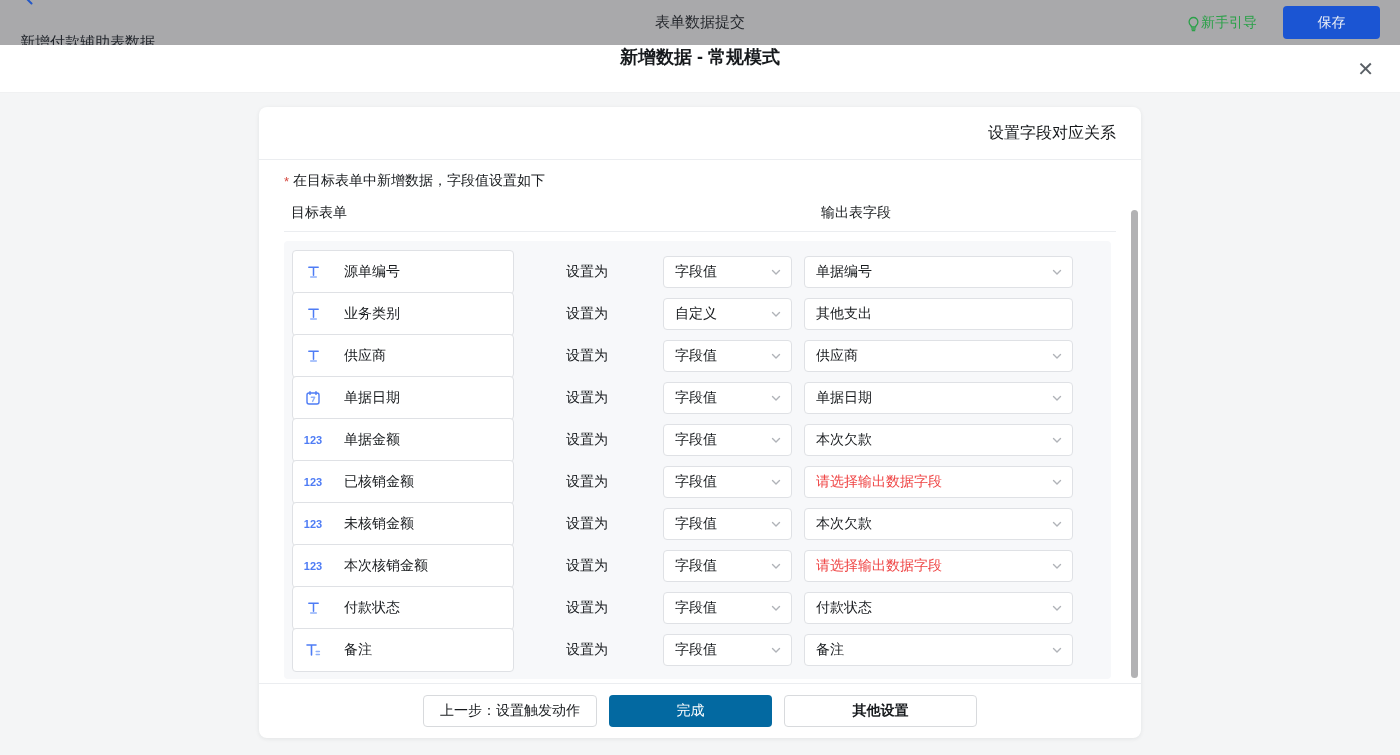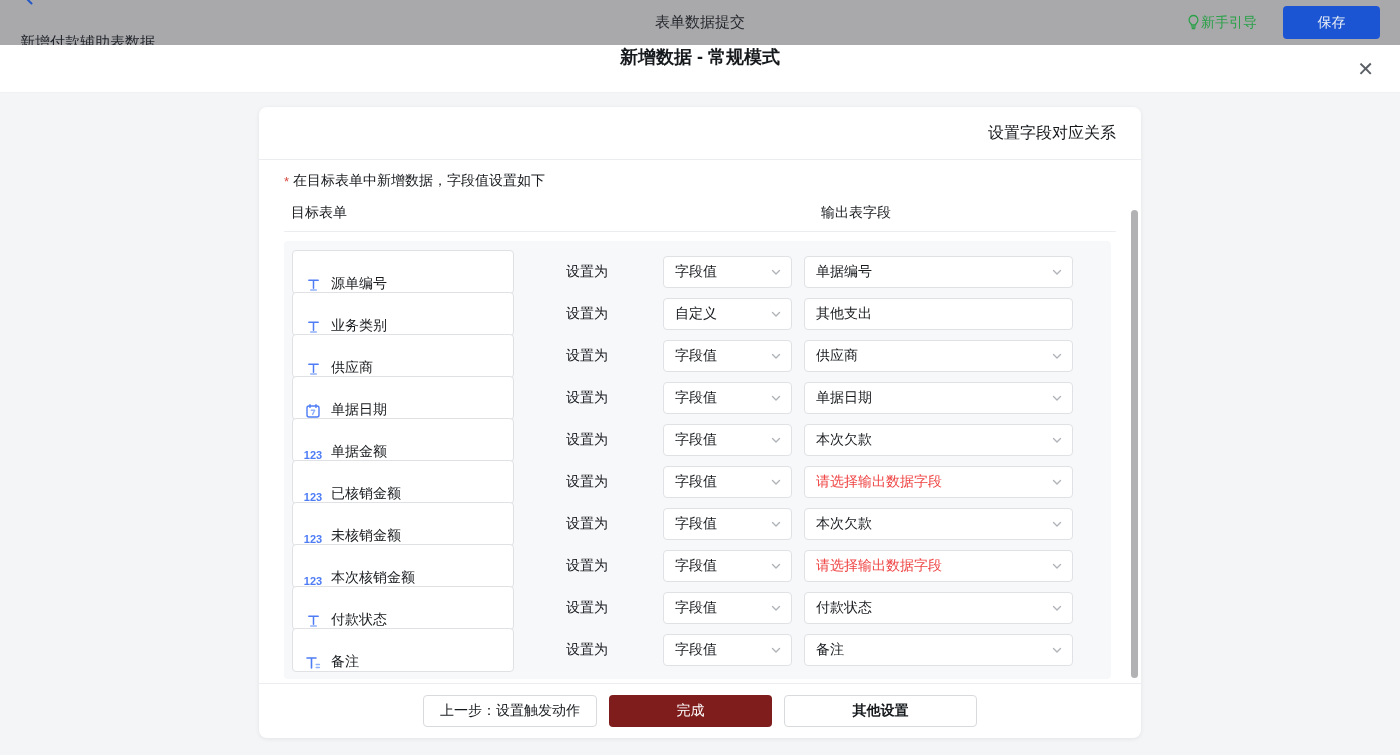--- a/index.html
+++ b/index.html
@@ -6,21 +6,21 @@
   html,body { width:1400px; height:755px; overflow:hidden; }
   body { font-family:"Liberation Sans","DejaVu Sans",sans-serif; font-size:14px; color:#171a1d; background:#f4f5f6; }
 
   
   .topbar { position:relative; height:45px; background:#a9a9ab; display:flex; align-items:center; padding:0 20px; }
   .topbar-left { display:flex; gap:26px;flex-direction:column; }
   .back-btn { display:flex; align-items:center; cursor:pointer; }
   .page-title { font-size:15px; font-weight:500; color:#1f2329; border-bottom:1px dashed rgba(40,40,40,.55); padding-bottom:3px; }
   .topbar-center { position:absolute; left:0; right:0; text-align:center; font-size:15px; color:#26292e; pointer-events:none; }
   .topbar-right { margin-left:auto; display:flex; align-items:center; gap:26px; z-index:1; }
-  .guide { display:flex; align-items:flex-start; font-size:14px; cursor:pointer; }
+  .guide { display:flex; align-items:flex-end; font-size:14px; cursor:pointer; }
   .save-btn { min-width:97px; height:33px; border:none; border-radius:4px; color:#eef1f6; font-size:14px; cursor:pointer; }
 
   
   .modal-header { position:relative; height:48px; background:#fff; display:flex; justify-content:center; border-bottom:1px solid #f0f1f2; }
   .modal-title { font-size:18px; font-weight:600; color:#171a1d; }
   .close-btn { position:absolute; right:26px; top:50%; transform:translateY(-50%); font-size:20px; line-height:1; color:#5a6066; cursor:pointer; font-weight:400; }
 
   
   .modal-body { height:662px; padding-top:14px; display:flex; justify-content:center; }
   .card { position:relative; width:882px; height:631px; background:#fff; border-radius:8px; box-shadow:0 1px 4px rgba(31,35,41,.08); display:flex; flex-direction:column; }
@@ -31,21 +31,21 @@
   .required-note { display:flex; align-items:flex-start; gap:4px; font-size:14px; color:#171a1d; padding-top:2px; }
   .req-star { color:#d54941; font-size:13px; margin-top:2px; }
   .col-headers { position:relative; height:34px; margin-top:8px; border-bottom:1px solid #ebedf0; }
   .col-left-label { position:absolute; left:7px; top:6px; font-size:14px; color:#171a1d; }
   .col-right-label { position:absolute; left:537px; top:6px; font-size:14px; color:#171a1d; }
 
   .rows-wrap { margin-top:9px; background:#f7f8fa; border-radius:4px; width:827px; padding:15px 0 13px 0; }
   .frow { display:flex; align-items:center; height:32px; margin:0 0 10px 0; }
   .frow:last-child { margin-bottom:0; }
 
-  .fieldbox { margin-left:8px; width:222px; height:44px; background:#fff; border:1px solid #dfe1e5; border-radius:4px; display:flex; align-items:flex-end; padding:0 10px; gap:8px; }
+  .fieldbox { margin-left:8px; width:222px; height:44px; background:#fff; border:1px solid #dfe1e5; border-radius:4px; display:flex; align-items:center; padding:0 10px; gap:21px; }
   .ficon { display:flex; align-items:center; justify-content:center; width:20px; flex:none; }
   .num123 { font-size:11px; font-weight:700; color:#4e7cf5; letter-spacing:0; }
   .flabel { font-size:14px; color:#171a1d; white-space:nowrap; }
 
   .setas { margin-left:52px; width:75px; font-size:14px; color:#171a1d; }
   .select { position:relative; height:32px; background:#fff; border:1px solid #dfe1e5; border-radius:4px; display:flex; align-items:center; padding:0 26px 0 11px; cursor:pointer; }
   .modesel { margin-left:22px; width:129px; }
   .outsel  { margin-left:12px; width:269px; }
   .selval { font-size:14px; color:#171a1d; white-space:nowrap; overflow:hidden; }
   .selval.placeholder { color:#ef4444; }
@@ -348,18 +348,18 @@
               </svg>
      </div>
           </div>
         </div>
     </div>
 
     <div class="scroll-thumb"></div>
 
     <div class="card-footer">
       <button class="btn btn-outline">上一步：设置触发动作</button>
-      <button class="btn btn-primary" style="background:#7f1d1d">完成</button>
+      <button class="btn btn-primary" style="background:#0369a1">完成</button>
       <button class="btn btn-outline btn-other">其他设置</button>
     </div>
 
   </div>
 </div>
 
 </body></html>

